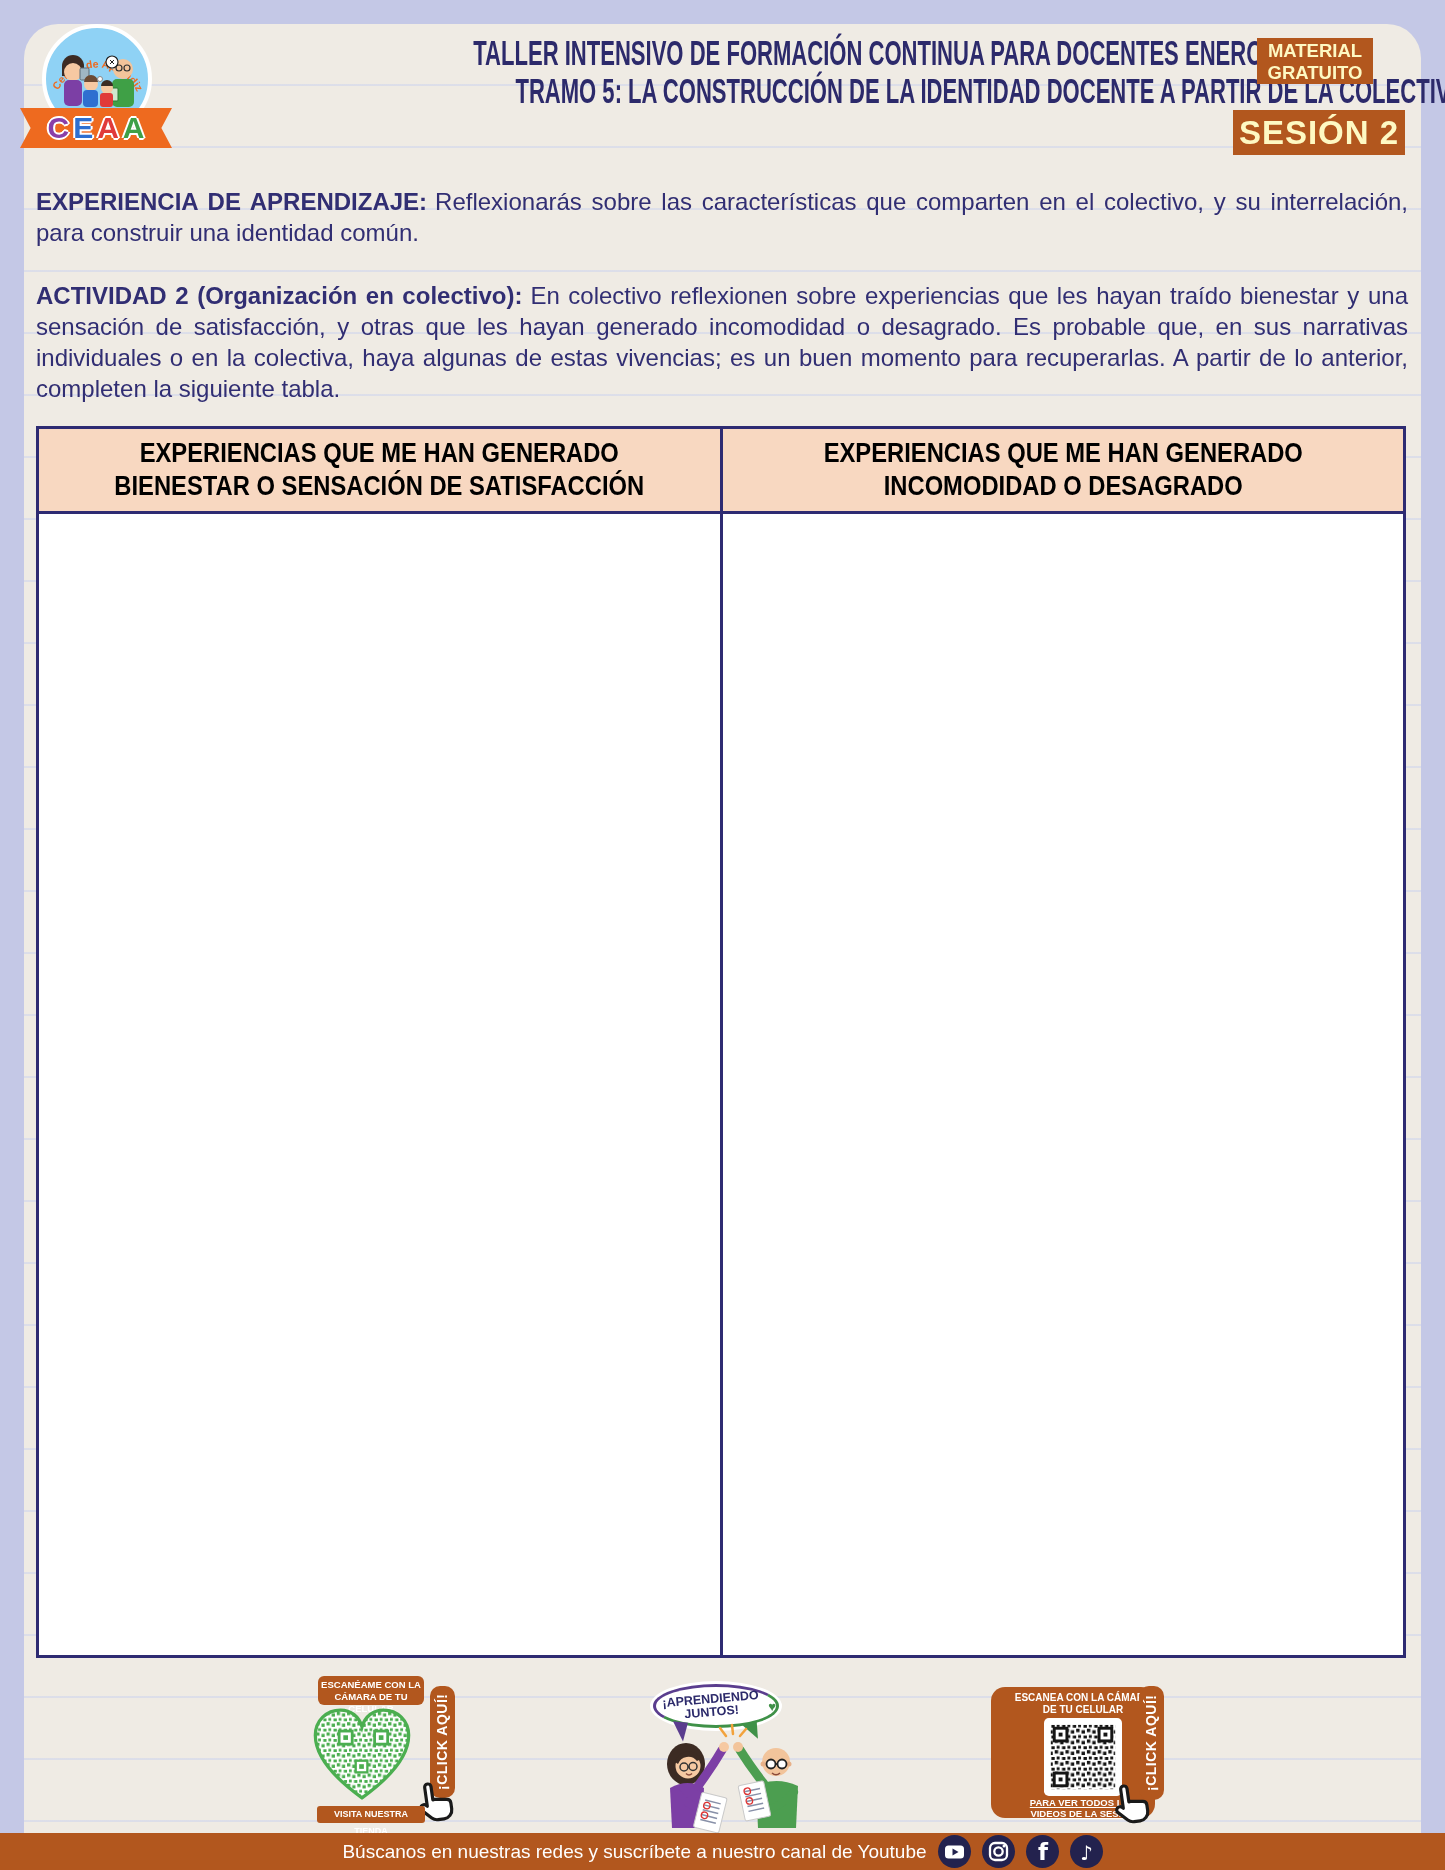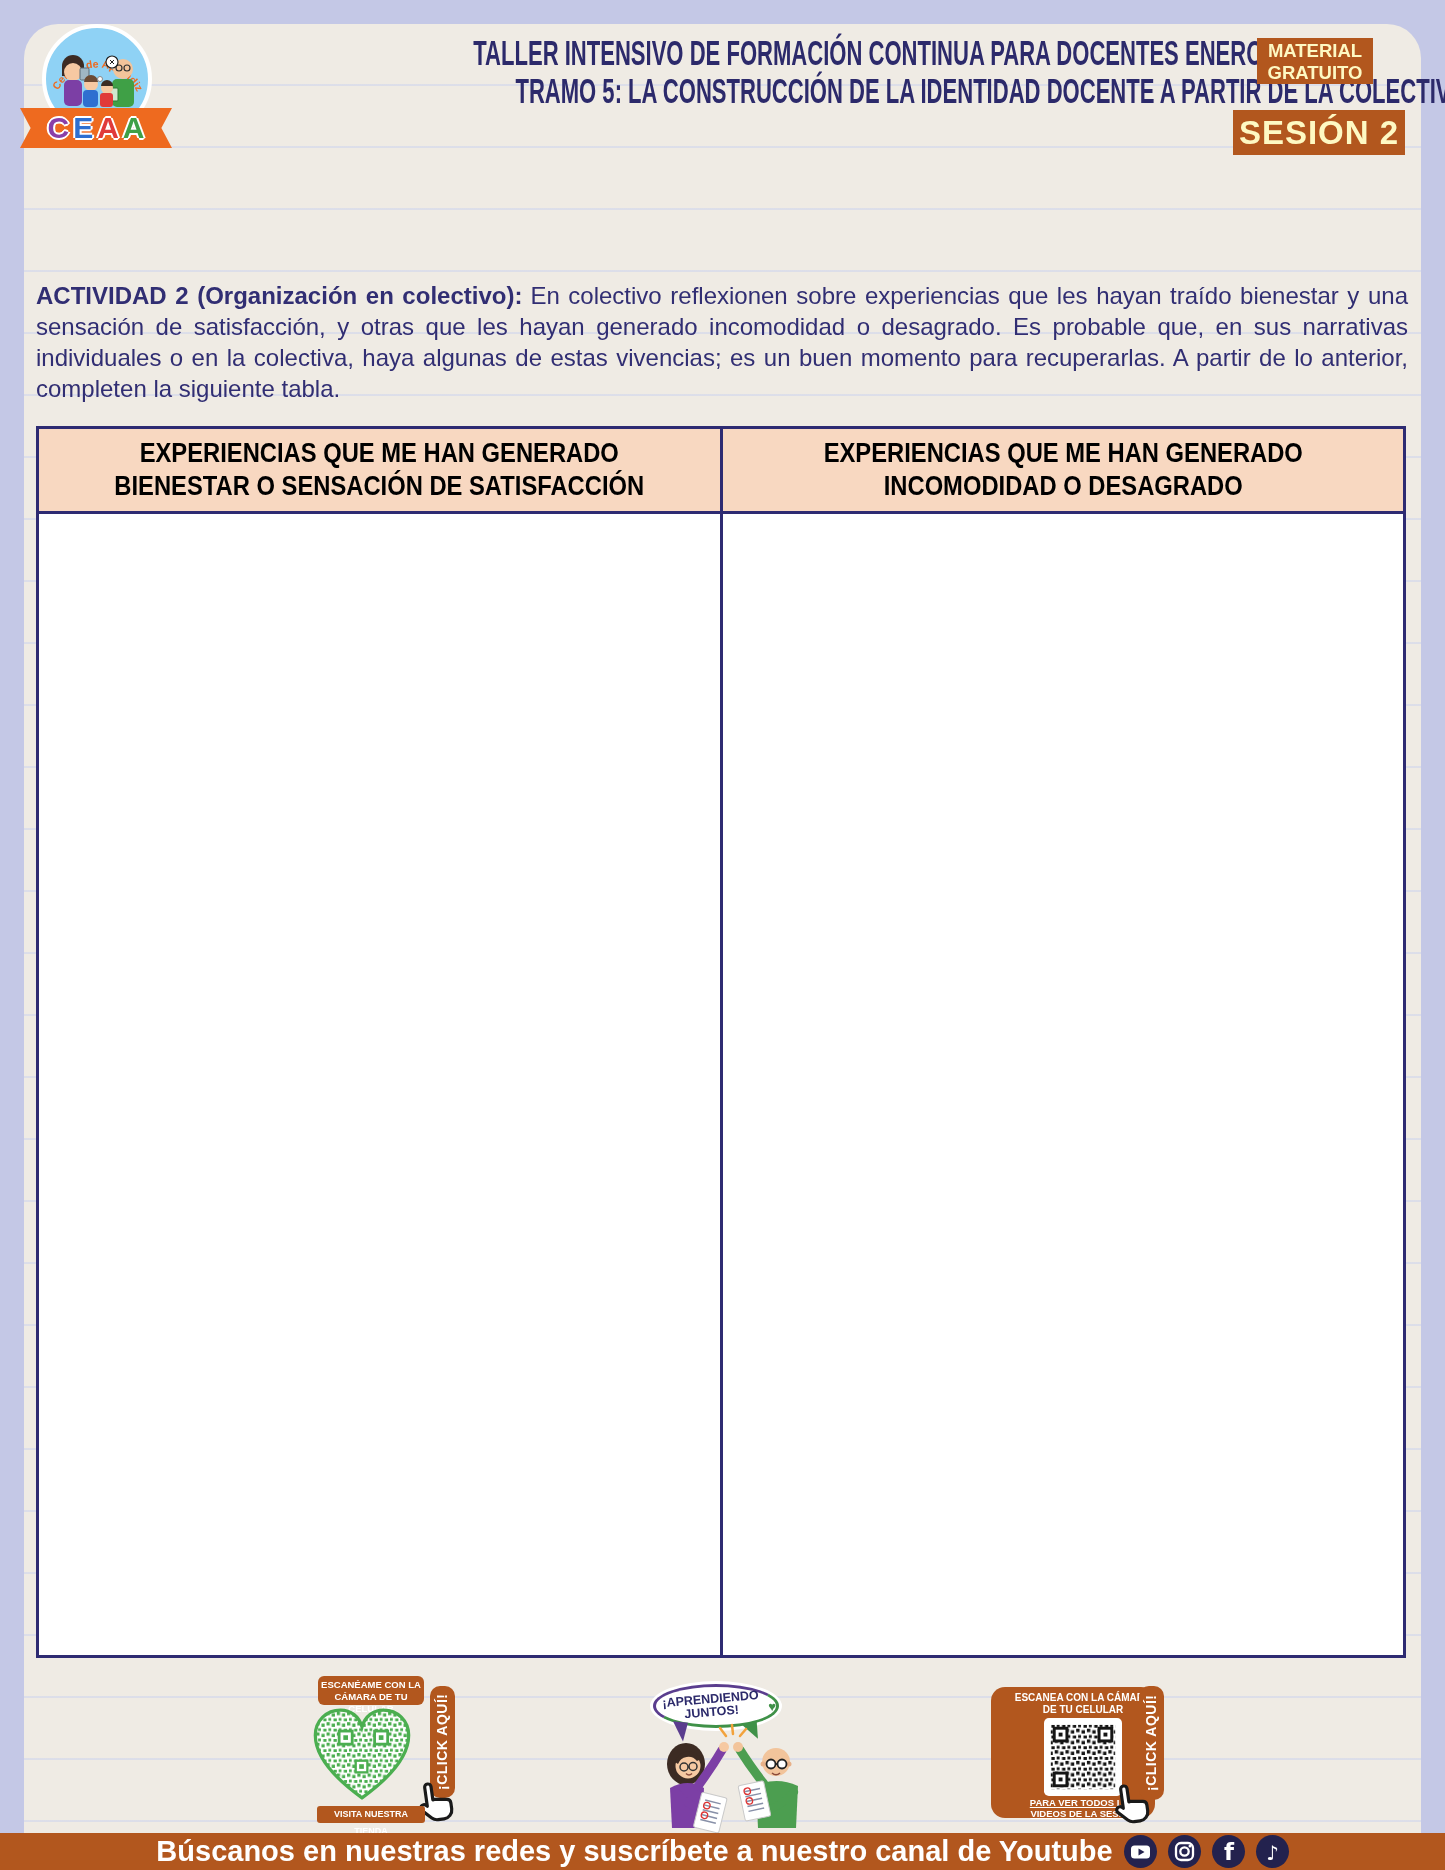--- a/index.html
+++ b/index.html
@@ -72,21 +72,21 @@
   .tail.t2{left:744px;top:1723px;border-top:17px solid #3F9148;transform:rotate(-14deg);}
   .chars{position:absolute;left:642px;top:1722px;}
   .videocard{position:absolute;left:991px;top:1687px;width:144px;height:131px;background:#B2571E;
         border-radius:14px;color:#fff;text-align:center;padding-left:20px;}
   .videocard .vtop{font-size:10px;font-weight:bold;line-height:12px;padding-top:5px;}
   .videocard .vbot{font-size:9.5px;font-weight:bold;line-height:11px;text-decoration:underline;}
   .videocard svg{display:block;margin:2px auto 1px;}
   
   .bottombar{position:absolute;left:0;top:1833px;width:1445px;height:37px;background:#B2571E;
         display:flex;align-items:center;justify-content:center;gap:11px;}
-  .bartext{color:#fff;font-weight:bold;font-size:29px;white-space:nowrap;}
+  .bartext{color:#fff;font-weight:normal;font-size:19px;white-space:nowrap;}
   .sicon{width:33px;height:33px;border-radius:50%;background:#23224E;flex:none;
         display:flex;align-items:center;justify-content:center;}
 </style>
 </head>
 <body>
 
 <div class="canvas">
   <div class="paper"></div>
 
   <div class="logo">
@@ -129,20 +129,23 @@
   </div>
 
   <div class="title">
     <div class="ln"><span class="cond">TALLER INTENSIVO DE FORMACIÓN CONTINUA PARA DOCENTES ENERO 2025</span></div>
     <div class="ln"><span class="cond">TRAMO 5: LA CONSTRUCCIÓN DE LA IDENTIDAD DOCENTE A PARTIR DE LA COLECTIVIDAD</span></div>
   </div>
 
   <div class="badge material">MATERIAL GRATUITO</div>
   <div class="badge session">SESIÓN 2</div>
 
+  <p class="para intro">
+    <span class="plabel">EXPERIENCIA DE APRENDIZAJE:</span><span>Reflexionarás sobre las características que comparten en el colectivo, y su interrelación, para construir una identidad común.</span>
+  </p>
   <p class="para activity">
     <span class="plabel">ACTIVIDAD 2 (Organización en colectivo):</span><span>En colectivo reflexionen sobre experiencias que les hayan traído bienestar y una sensación de satisfacción, y otras que les hayan generado incomodidad o desagrado. Es probable que, en sus narrativas individuales o en la colectiva, haya algunas de estas vivencias; es un buen momento para recuperarlas. A partir de lo anterior, completen la siguiente tabla.</span>
   </p>
 
   <div class="xtable">
     <div class="thead">
       <div class="th">
         <div class="hln">EXPERIENCIAS QUE ME HAN GENERADO</div>
         <div class="hln">BIENESTAR O SENSACIÓN DE SATISFACCIÓN</div>
       </div>

